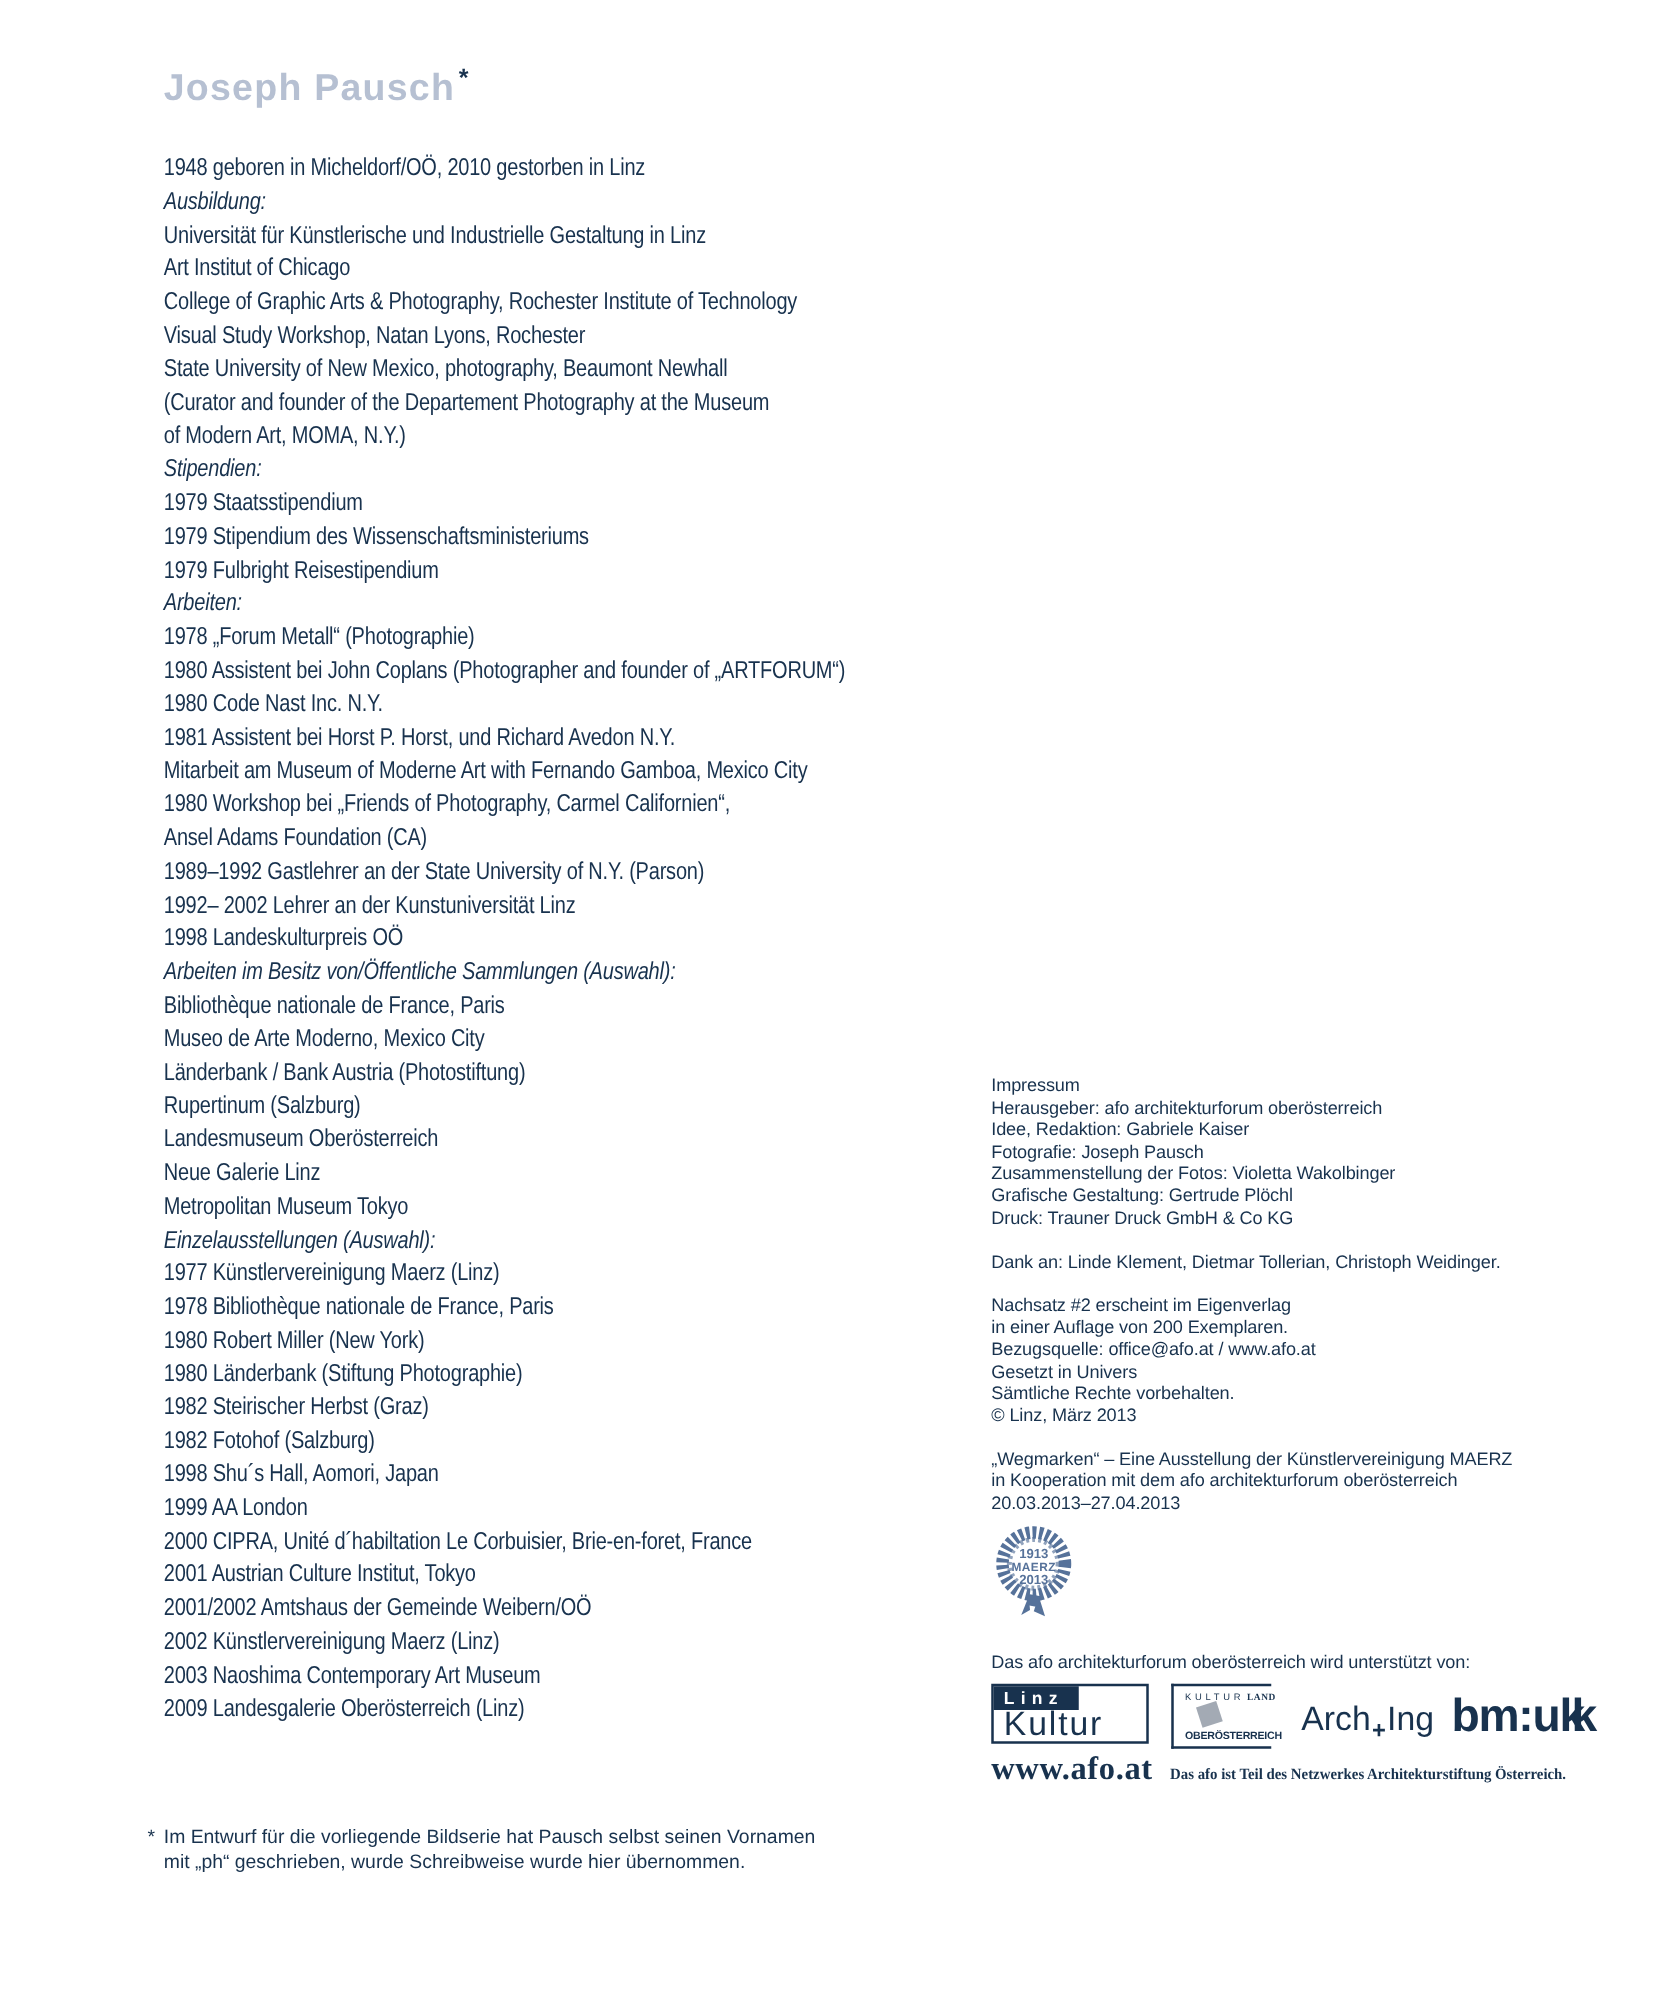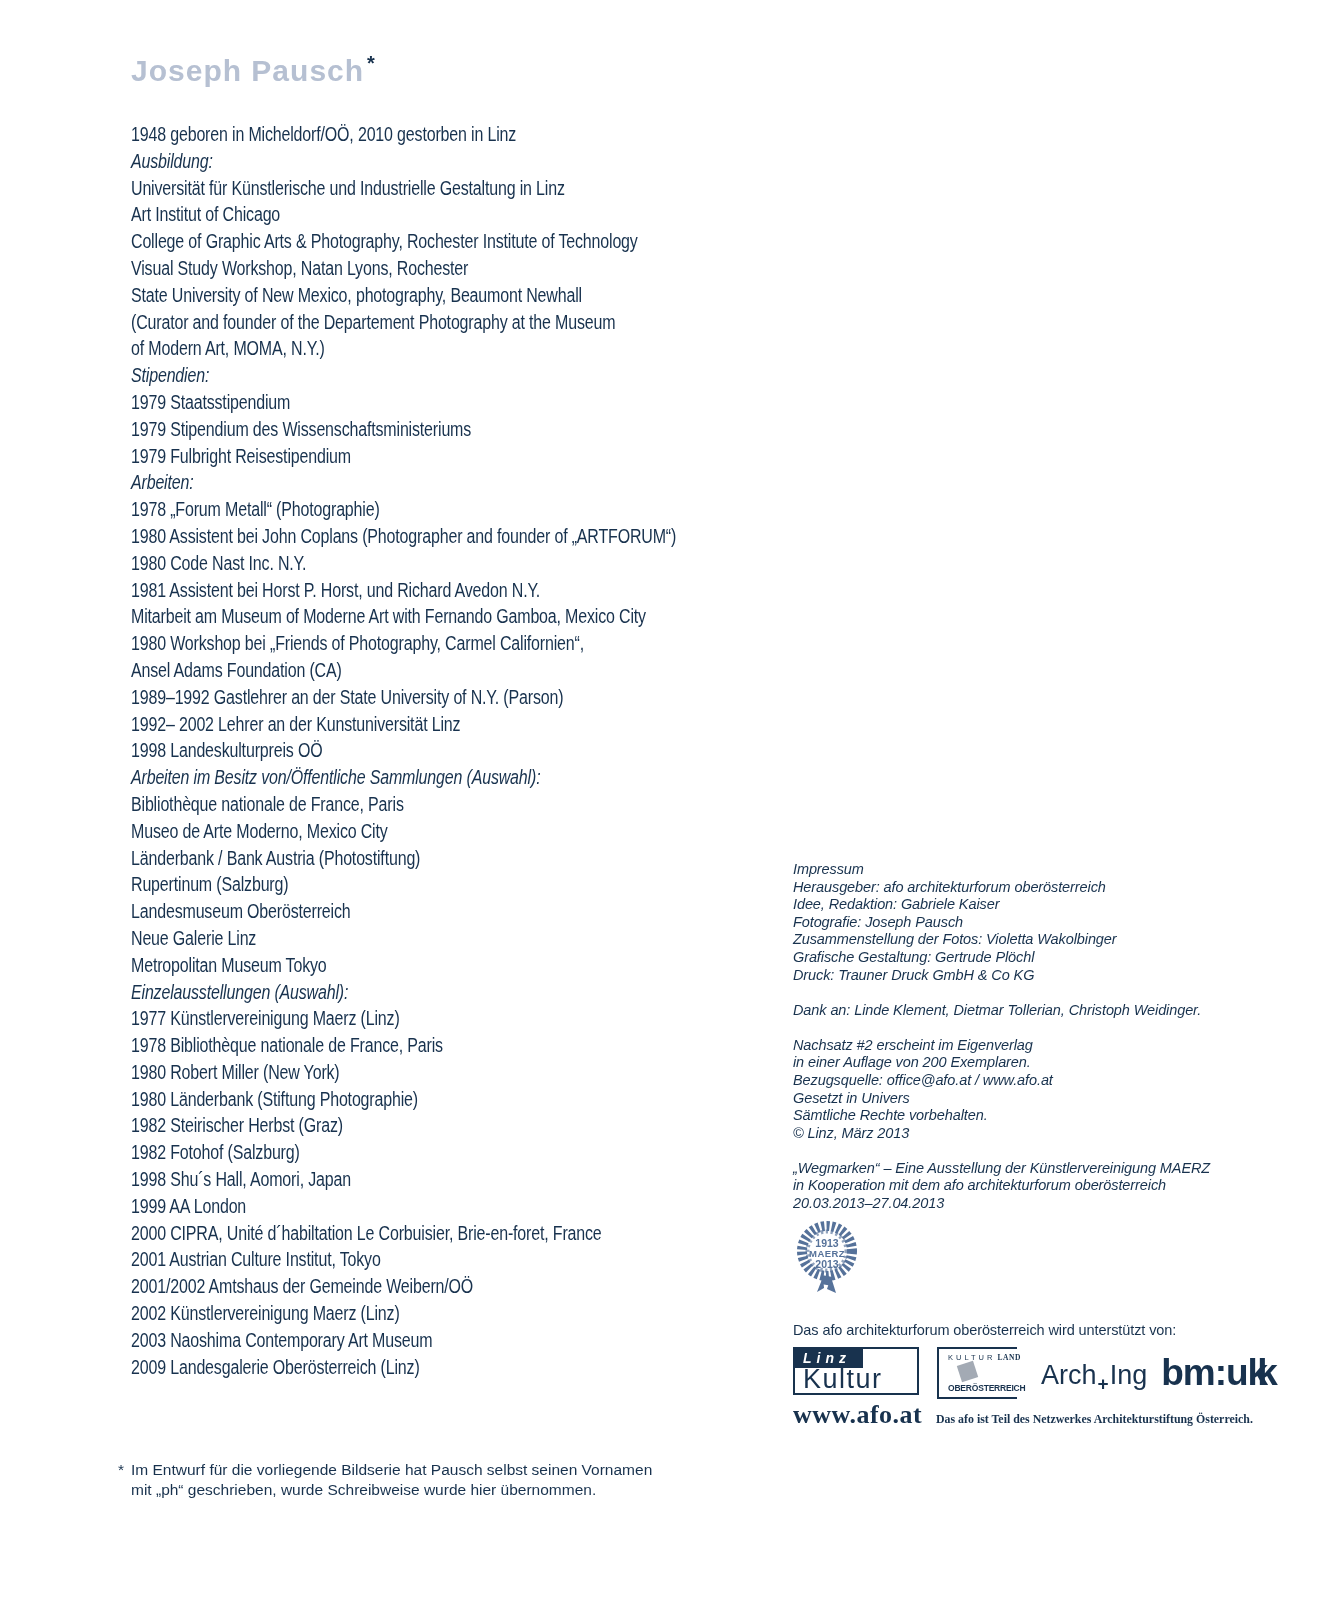--- a/index.html
+++ b/index.html
@@ -25,32 +25,32 @@
   .bio-line>span.italic{font-style:italic;}
   
   .footnote{position:absolute;left:118px;top:1460px;font-size:15.5px;line-height:19.5px;}
   .footnote .fn-row{white-space:nowrap;}
   .footnote .fn-marker{display:inline-block;width:13px;}
   .footnote .fn-indent{padding-left:13px;}
   
   .impressum{position:absolute;left:793px;top:861px;font-size:14.5px;line-height:17.6px;letter-spacing:-0.1px;}
   .imp-block{margin-bottom:17.5px;}
   .imp-block:last-child{margin-bottom:0;}
-  .imp-line{white-space:nowrap;font-style:italic;}
+  .imp-line{white-space:nowrap;}
   
   .badge{position:absolute;left:794px;top:1220px;}
   .wreath-outer{fill:none;stroke:var(--badge);}
   .wreath-text{fill:var(--badge);font-family:"Liberation Sans",sans-serif;font-weight:bold;}
   .wreath-ribbon{fill:var(--badge);}
   
   .support-intro{position:absolute;left:793px;top:1322px;font-size:14.5px;letter-spacing:-0.1px;}
   .logos{position:absolute;left:793px;top:1347px;display:flex;align-items:flex-start;}
   .lk-box{width:122px;height:44px;border:2px solid var(--text);position:relative;flex:none;}
   .lk-linz{position:absolute;top:0;left:0;width:68px;height:19px;background:var(--text);color:#fff;
-    font-weight:bold;font-size:14px;line-height:19px;letter-spacing:5px;padding-left:8px;box-sizing:border-box;font-style:italic;}
+    font-weight:bold;font-size:14px;line-height:19px;letter-spacing:5px;padding-left:8px;box-sizing:border-box;}
   .lk-kultur{position:absolute;left:8px;bottom:0px;font-size:27px;line-height:28px;letter-spacing:1.5px;font-weight:400;}
   .kl-box{width:78px;height:48px;border:2px solid var(--text);border-right:none;position:relative;margin-left:18px;flex:none;}
   .kl-top{position:absolute;top:4px;left:9px;font-size:7.5px;white-space:nowrap;}
   .kl-top .lt{letter-spacing:3px;font-weight:400;}
   .kl-top .bd{font-weight:bold;letter-spacing:0.5px;font-family:Liberation Serif, serif;}
   .kl-diamond{position:absolute;top:14px;left:20px;width:17px;height:17px;background:var(--diamond);transform:rotate(-18deg);}
   .kl-bottom{position:absolute;bottom:4px;left:9px;font-size:8.5px;font-weight:bold;white-space:nowrap;letter-spacing:-0.2px;}
   .arching{margin-left:24px;padding-top:13px;font-size:27px;white-space:nowrap;flex:none;}
   .arching .plus{display:inline-block;transform:translateY(6px);font-size:19px;font-weight:bold;margin:0 1px;}
   .bmuk{margin-left:14px;padding-top:5px;font-size:37px;font-weight:bold;letter-spacing:-1px;white-space:nowrap;flex:none;}

